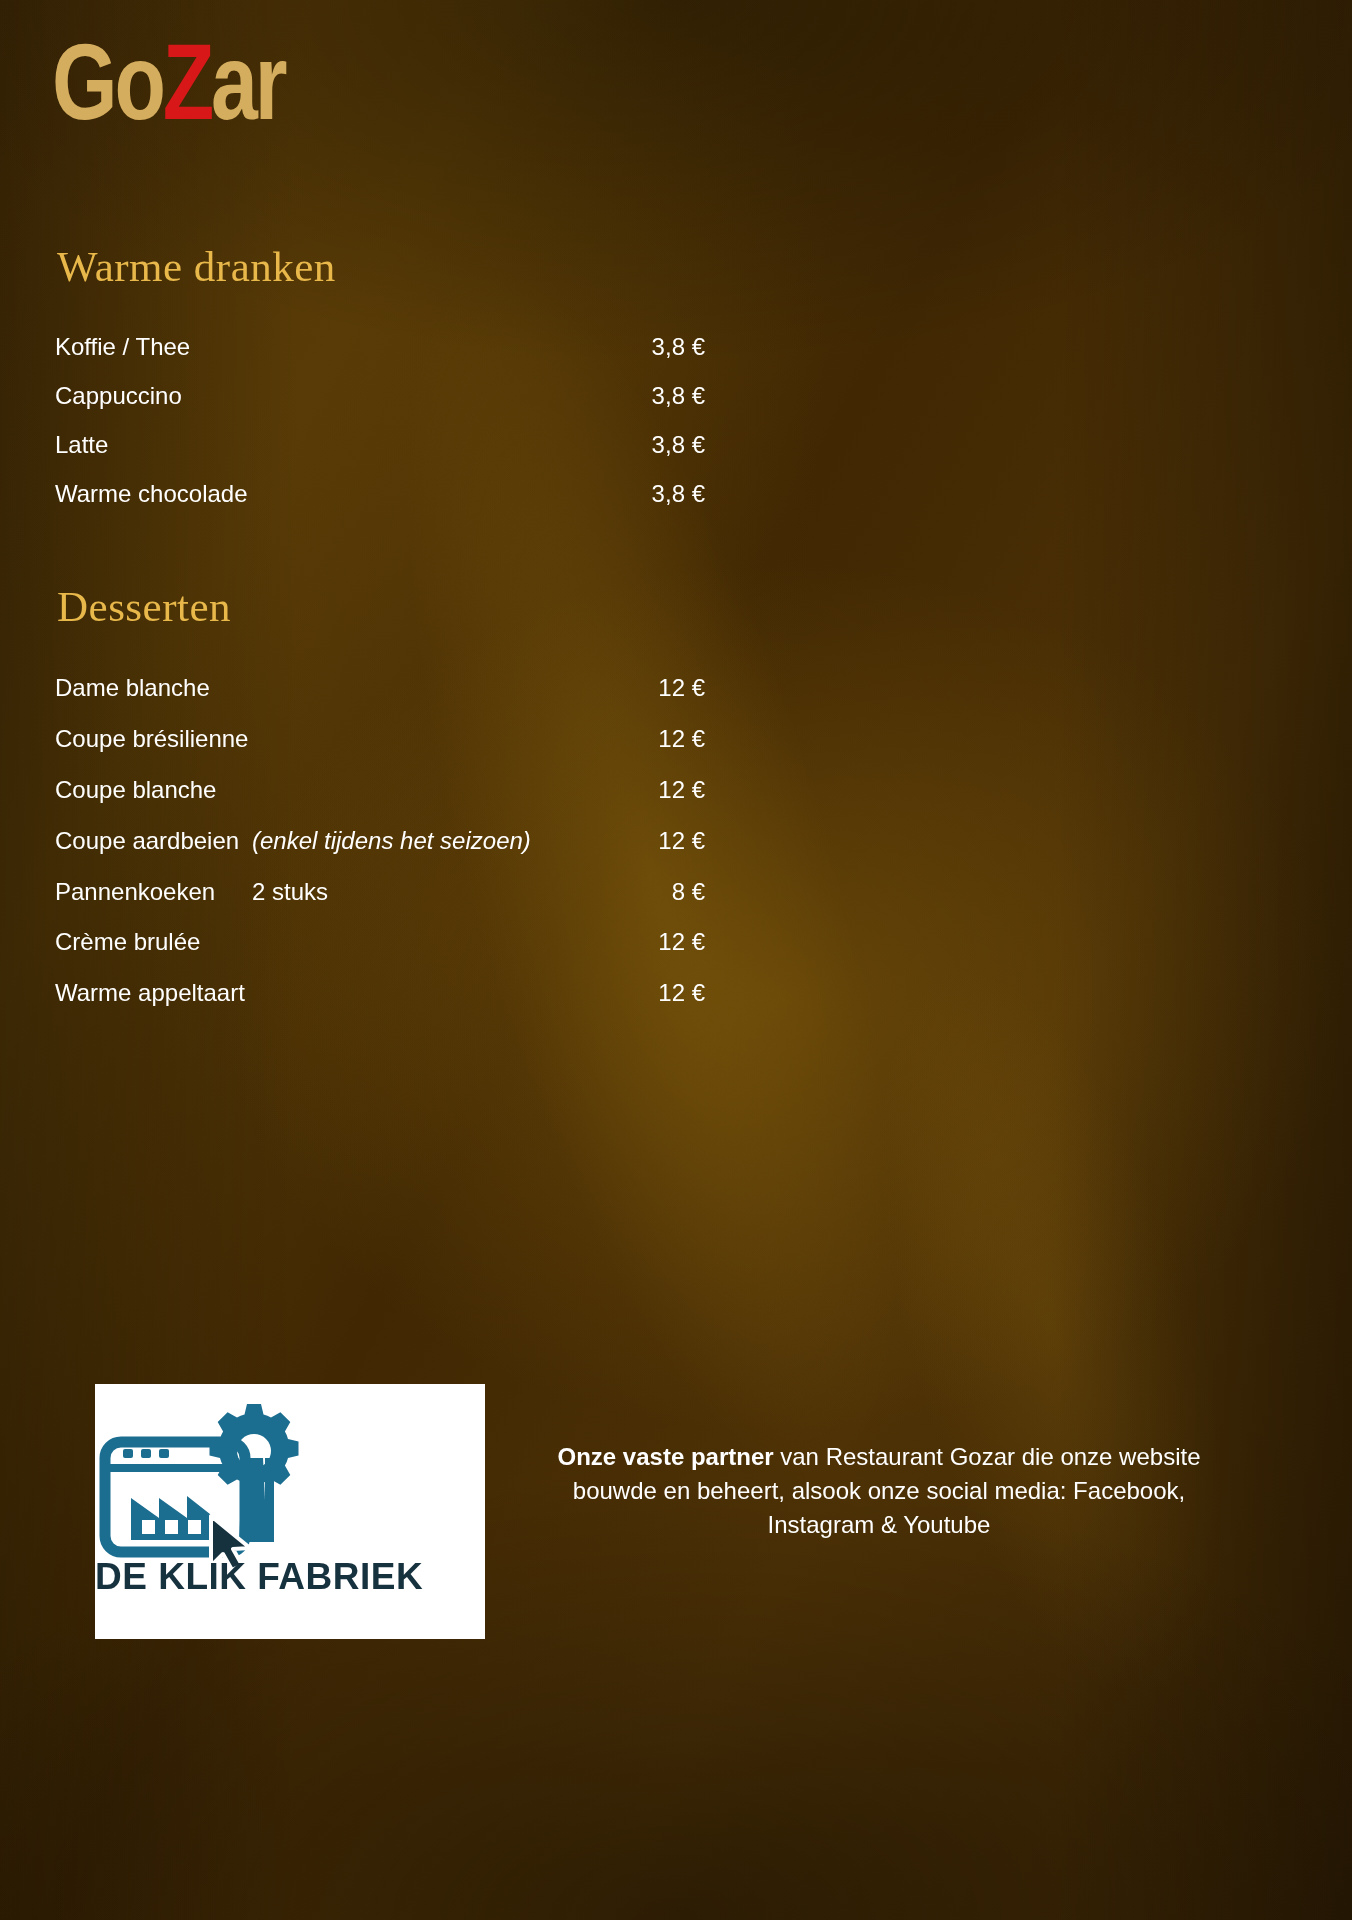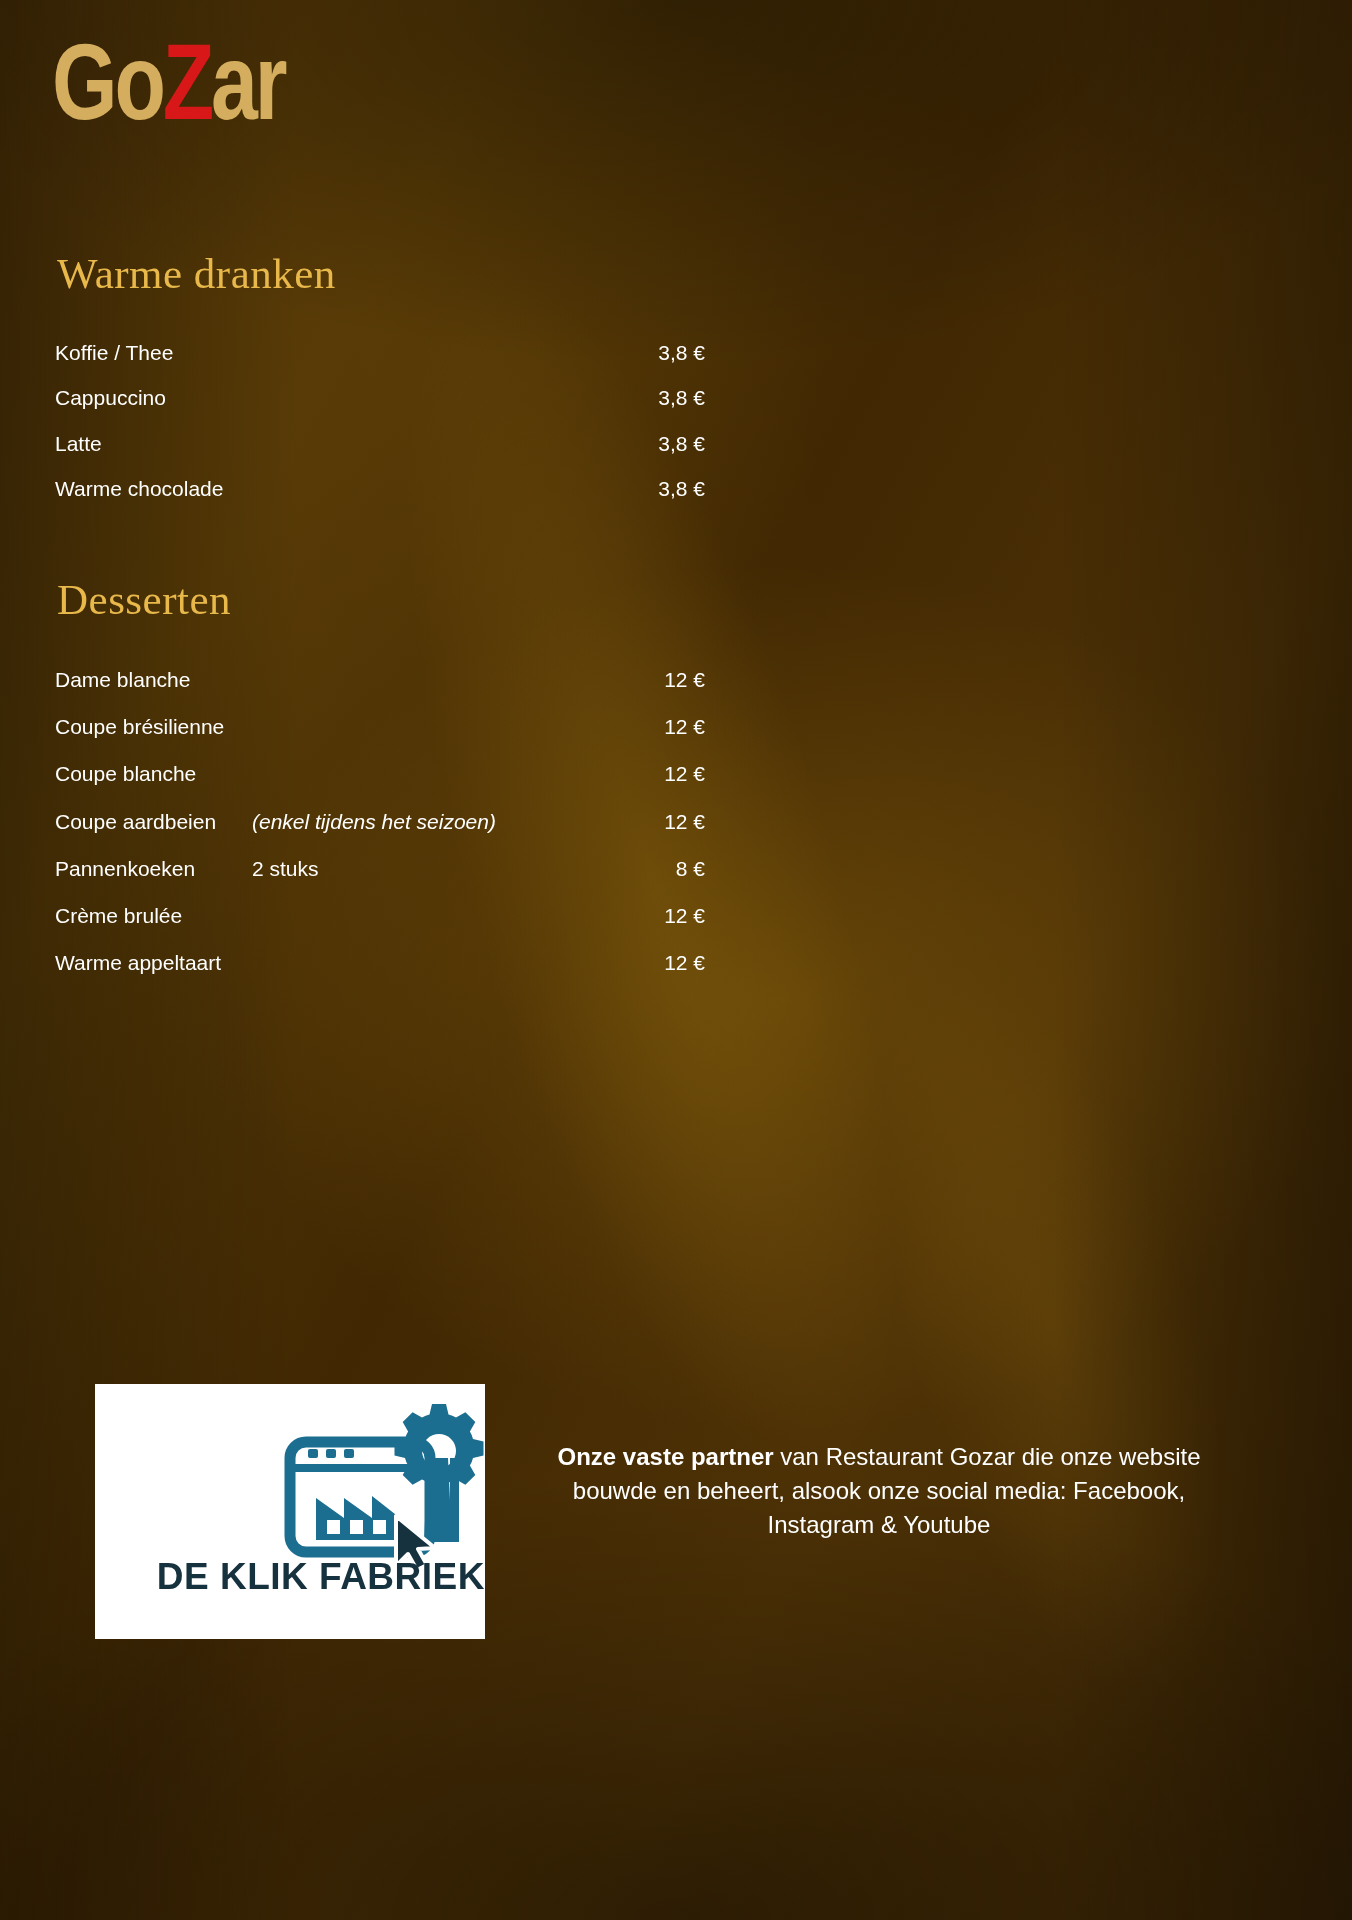--- a/index.html
+++ b/index.html
@@ -68,41 +68,41 @@
     white-space: nowrap;
     user-select: none;
   }
   .brand-logo .g { color: #d4ad5e; }
   .brand-logo .z { color: #d81818; }
 
   
   .menu-wrap {
     position: absolute;
     left: 55px;
-    top: 251px;
+    top: 244px;
     width: 650px;
   }
   .section { margin-bottom: 66px; }
   .section:last-child { margin-bottom: 0; }
 
   .section-title {
     font-family: "Liberation Serif", "DejaVu Serif", serif;
     font-size: 43px;
     line-height: 1.05;
     color: #e8b84b;
     margin: 0 0 34px 2px;
     letter-spacing: 0.5px;
     font-weight: normal;
   }
 
   .menu-row {
     display: flex;
     align-items: center;
     color: #ffffff;
-    font-size: 21px;
+    font-size: 24px;
     line-height: 1.2;
     padding: 9px 0;
   }
   .menu-row .m-name {
     flex: 0 0 195px;
     white-space: nowrap;
   }
   .menu-row .m-note {
     flex: 1 1 auto;
     padding-left: 2px;
@@ -130,21 +130,21 @@
   }
   .partner-left {
     flex: 0 0 390px;
   }
   .klik-card {
     width: 390px;
     height: 255px;
     background: #ffffff;
     display: flex;
     flex-direction: column;
-    align-items: flex-end;
+    align-items: flex-start;
     justify-content: flex-start;
     box-sizing: border-box;
     padding-top: 16px;
     overflow: hidden;
   }
   .klik-mark {
     width: 205px;
     height: 168px;
     display: block;
   }

